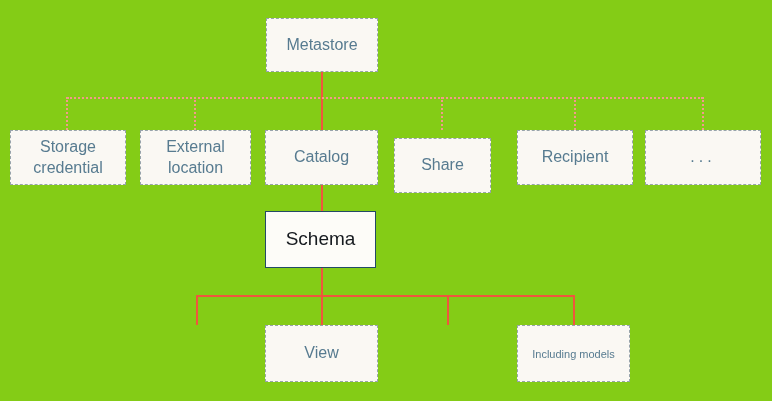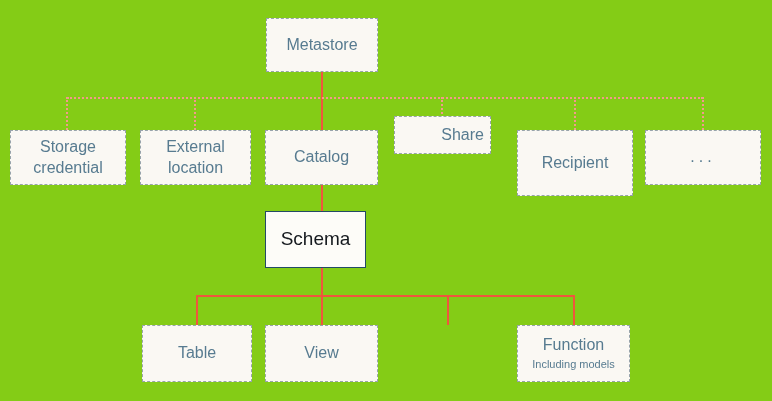--- a/index.html
+++ b/index.html
@@ -83,38 +83,34 @@
 
   <div class="node" style="left:10px; top:130px; width:116px; height:55px;">
     <span>Storage credential</span>
   </div>
   <div class="node" style="left:140px; top:130px; width:111px; height:55px;">
     <span>External location</span>
   </div>
   <div class="node" style="left:265px; top:130px; width:113px; height:55px;">
     <span>Catalog</span>
   </div>
-  <div class="node" style="left:394px; top:116px; width:97px; height:38px;align-items:flex-end;">
+  <div class="node" style="left:394px; top:138px; width:97px; height:55px;">
     <span>Share</span>
   </div>
-  <div class="node" style="left:517px; top:130px; width:116px; height:66px;text-align:center;">
+  <div class="node" style="left:517px; top:130px; width:116px; height:55px;text-align:center;">
     <span>Recipient</span>
   </div>
   <div class="node" style="left:645px; top:130px; width:116px; height:55px;">
     <span class="ellipsis">...</span>
   </div>
 
-  <div class="node solid" style="left:265px; top:211px; width:101px; height:57px;">
+  <div class="node solid" style="left:265px; top:211px; width:111px; height:57px;">
     <span>Schema</span>
   </div>
 
-  <div class="node" style="left:142px; top:325px; width:110px; height:57px;">
-    <span>Table</span>
-  </div>
   <div class="node" style="left:265px; top:325px; width:113px; height:57px;">
     <span>View</span>
   </div>
   <div class="node" style="left:517px; top:325px; width:113px; height:57px;">
-    <span>Function</span>
     <span class="sublabel">Including models</span>
   </div>
 
 </div>
 
 </body></html>

